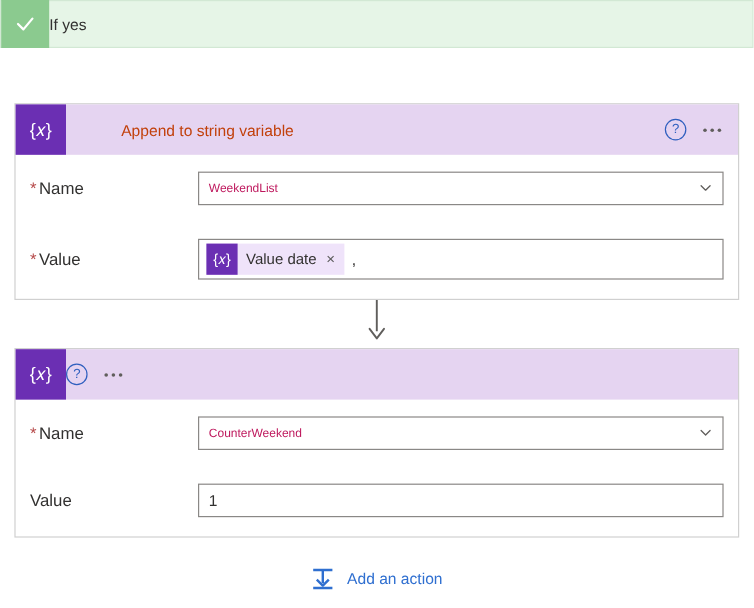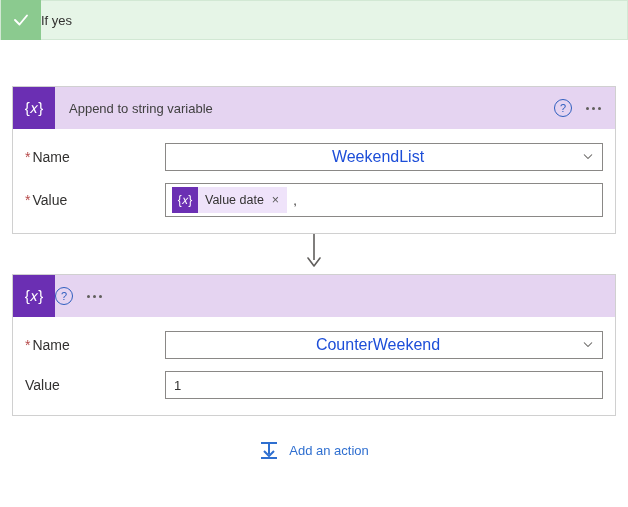--- a/index.html
+++ b/index.html
@@ -58,21 +58,22 @@
     justify-content: center;
     color: #fff;
     font-size: 15px;
   }
   .action-icon .brace {
     font-family: "Segoe UI", Arial, sans-serif;
   }
   .card-title {
     padding-left: 14px;
     flex: 1;
-    color: #404040;
+    color: #c2410c;
+    margin-left: 32px;
   }
   .help-icon {
     width: 18px; height: 18px;
     border: 1.4px solid #2f5fbf;
     border-radius: 50%;
     color: #2f5fbf;
     font-size: 11px;
     display: flex;
     align-items: center;
     justify-content: center;
@@ -91,21 +92,21 @@
     background: #605e5c;
     display: inline-block;
   }
 
   .card-body {
     padding: 10px 12px 16px;
   }
   .form-row {
     display: flex;
     align-items: center;
-    margin-top: 12px;
+    margin-top: 28px;
   }
   .form-row:first-child { margin-top: 4px; }
   .form-label {
     width: 140px;
     font-size: 14px;
     color: #323130;
   }
   .form-label .req {
     color: #b64949;
     margin-right: 2px;
@@ -114,21 +115,21 @@
   .select-field {
     flex: 1;
     border: 1px solid #8a8886;
     height: 28px;
     display: flex;
     align-items: center;
     padding: 0 8px;
     background: #fff;
     cursor: pointer;
   }
-  .select-field .sel-text { flex: 1; font-size: 16px; color: #1d4ed8; text-align: center; }
+  .select-field .sel-text { flex: 1; font-size: 10px; color: #be185d; }
   .select-field svg { width: 12px; height: 12px; }
 
   .input-field {
     flex: 1;
     border: 1px solid #8a8886;
     height: 28px;
     padding: 0 8px;
     font-size: 13px;
     color: #323130;
     background: #fff;

